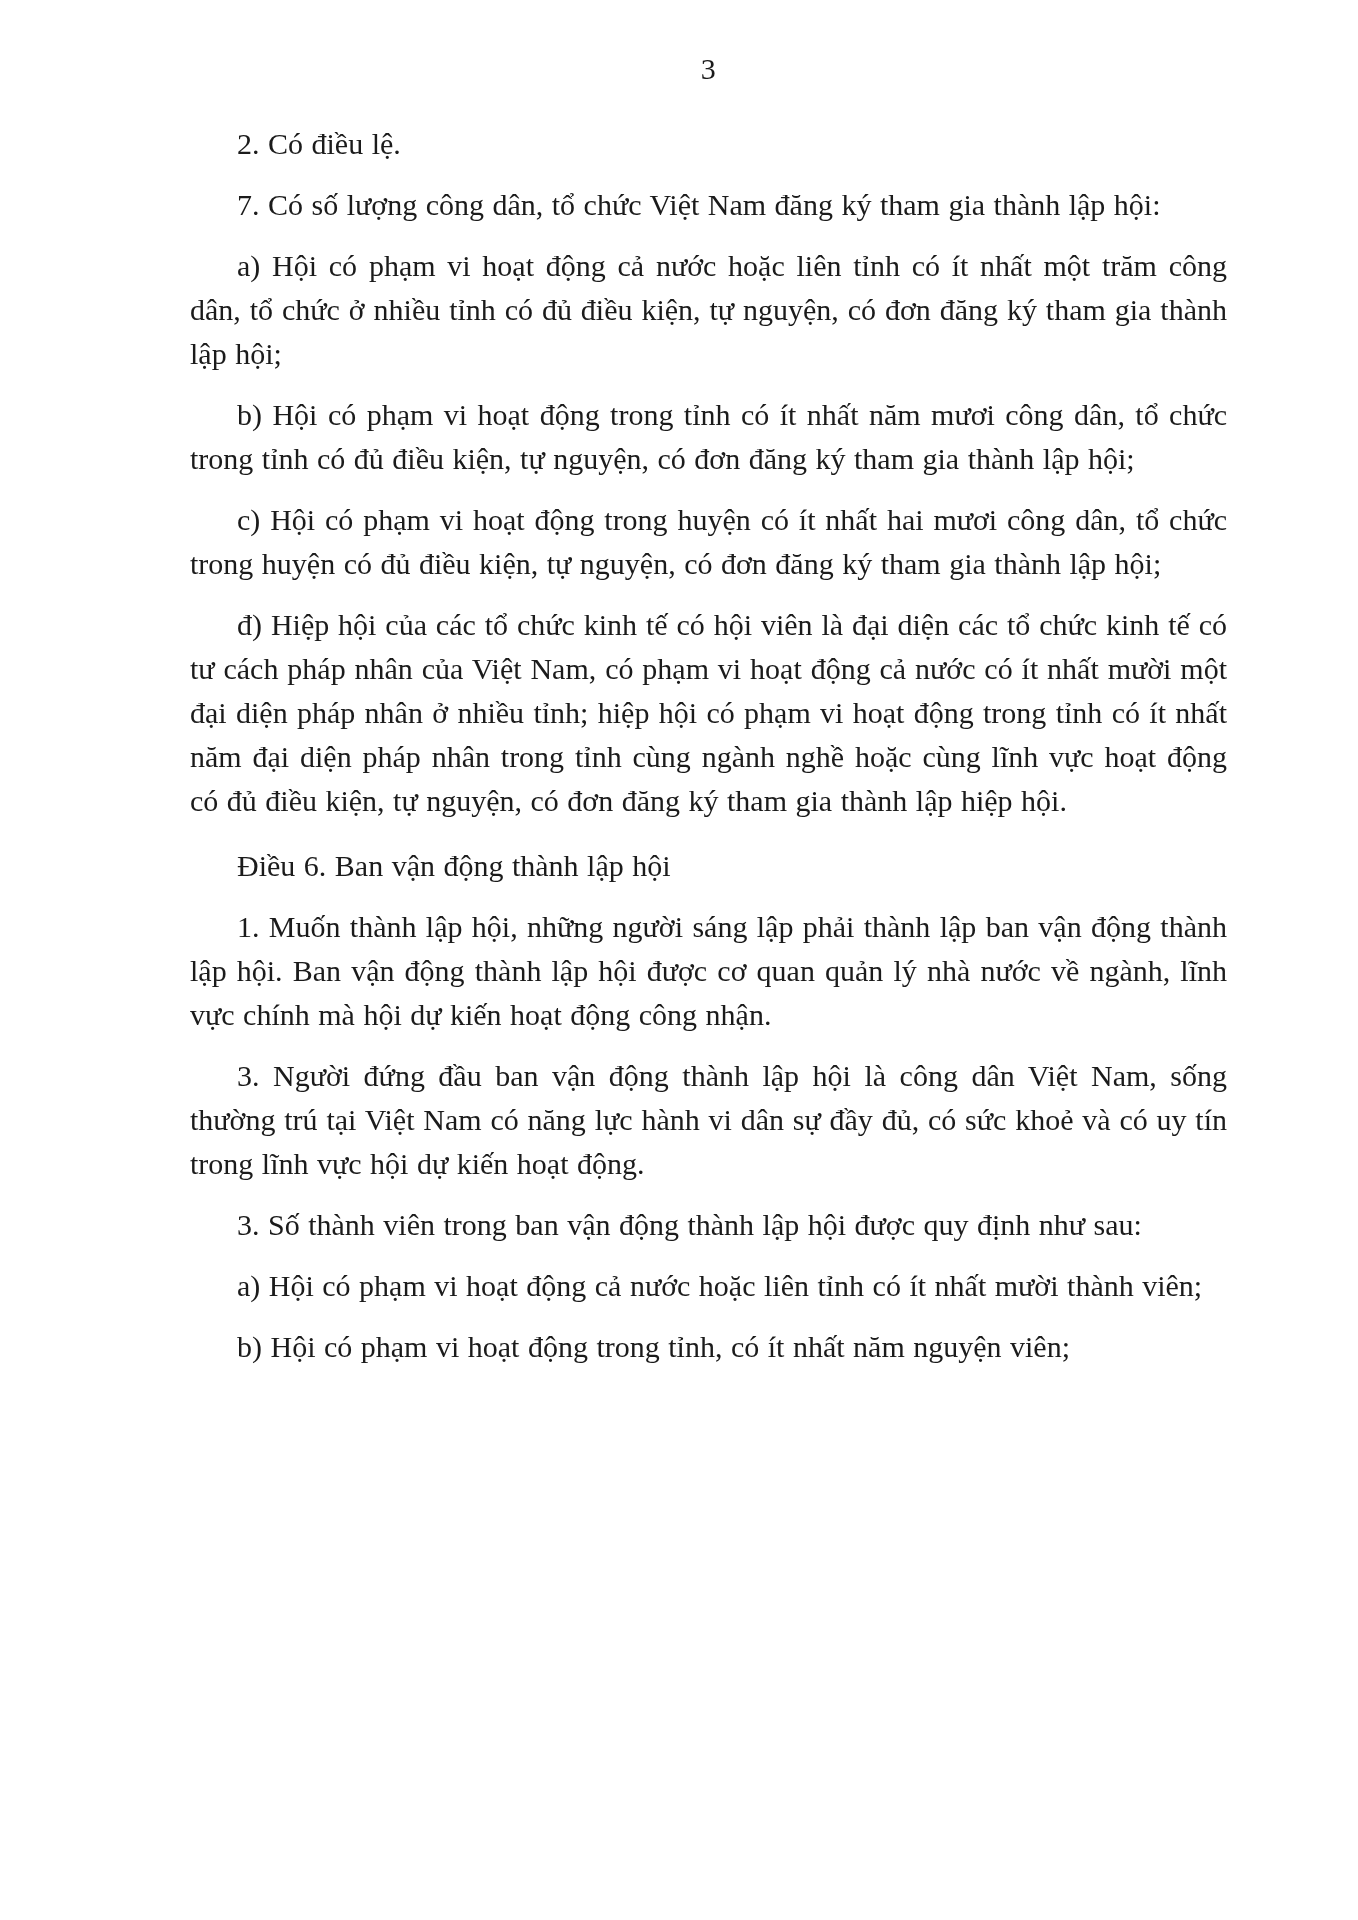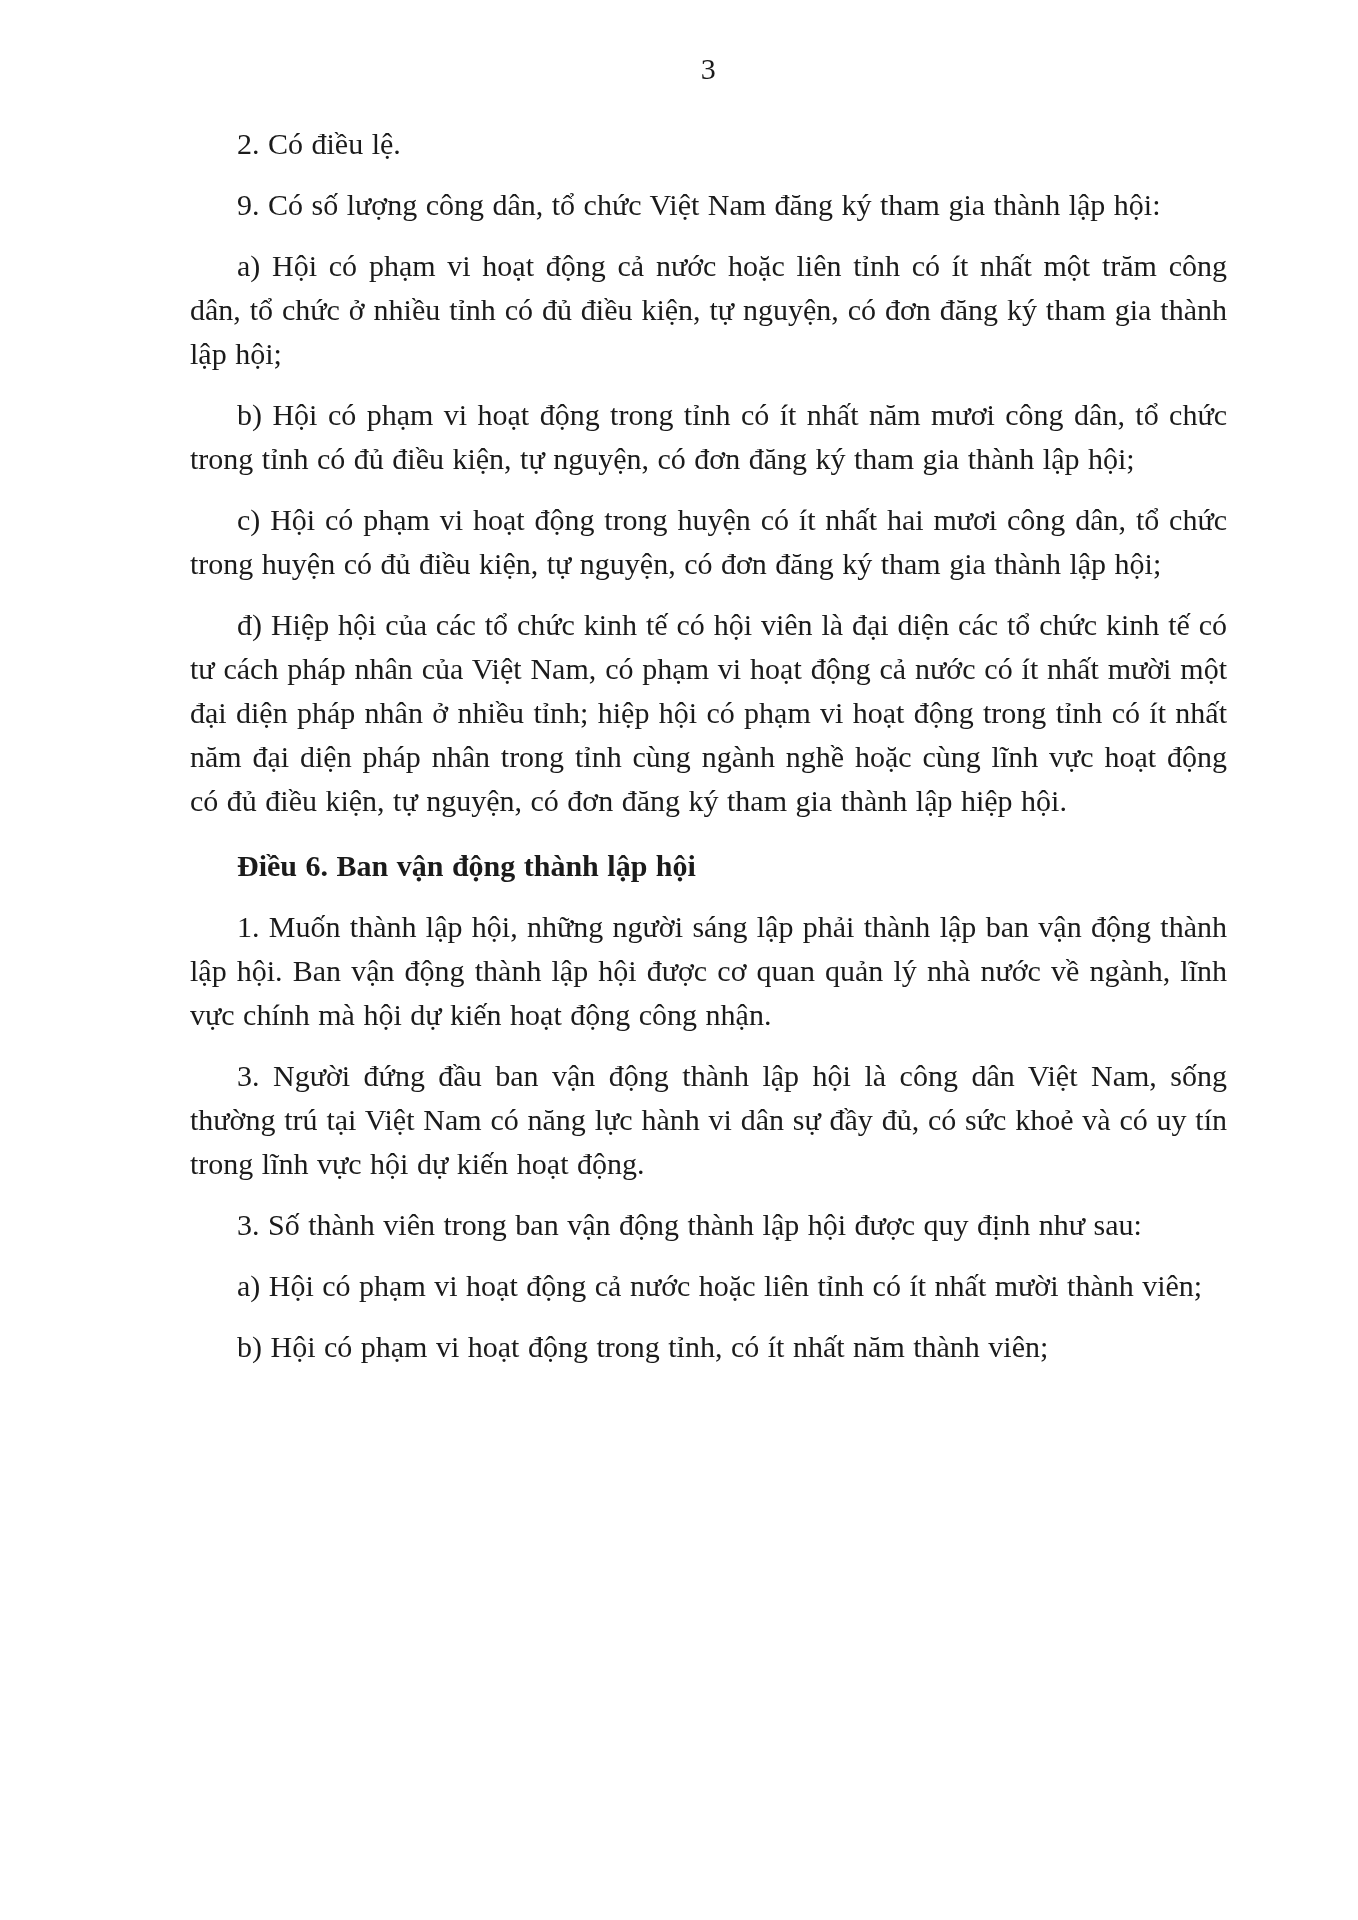--- a/index.html
+++ b/index.html
@@ -34,38 +34,38 @@
     line-height: 44px;
     text-align: justify;
     text-indent: 47px;
     margin-top: 17px;
     word-spacing: 1px;
   }
   .content p.first {
     margin-top: 36px;
   }
   .content p.heading {
-    font-weight: bold;
+    font-weight: normal;
     text-align: left;
     margin-top: 21px;
   }
 </style>
 </head>
 <body>
 
 <div class="page">
   <div class="content">
     <div class="page-number">3</div>
 
     <p class="first">2. Có điều lệ.</p>
-    <p>9. Có số lượng công dân, tổ chức Việt Nam đăng ký tham gia thành lập hội:</p>
+    <p>7. Có số lượng công dân, tổ chức Việt Nam đăng ký tham gia thành lập hội:</p>
     <p>a) Hội có phạm vi hoạt động cả nước hoặc liên tỉnh có ít nhất một trăm công dân, tổ chức ở nhiều tỉnh có đủ điều kiện, tự nguyện, có đơn đăng ký tham gia thành lập hội;</p>
     <p>b) Hội có phạm vi hoạt động trong tỉnh có ít nhất năm mươi công dân, tổ chức trong tỉnh có đủ điều kiện, tự nguyện, có đơn đăng ký tham gia thành lập hội;</p>
     <p>c) Hội có phạm vi hoạt động trong huyện có ít nhất hai mươi công dân, tổ chức trong huyện có đủ điều kiện, tự nguyện, có đơn đăng ký tham gia thành lập hội;</p>
     <p>đ) Hiệp hội của các tổ chức kinh tế có hội viên là đại diện các tổ chức kinh tế có tư cách pháp nhân của Việt Nam, có phạm vi hoạt động cả nước có ít nhất mười một đại diện pháp nhân ở nhiều tỉnh; hiệp hội có phạm vi hoạt động trong tỉnh có ít nhất năm đại diện pháp nhân trong tỉnh cùng ngành nghề hoặc cùng lĩnh vực hoạt động có đủ điều kiện, tự nguyện, có đơn đăng ký tham gia thành lập hiệp hội.</p>
     <p class="heading">Điều 6. Ban vận động thành lập hội</p>
     <p>1. Muốn thành lập hội, những người sáng lập phải thành lập ban vận động thành lập hội. Ban vận động thành lập hội được cơ quan quản lý nhà nước về ngành, lĩnh vực chính mà hội dự kiến hoạt động công nhận.</p>
     <p>3. Người đứng đầu ban vận động thành lập hội là công dân Việt Nam, sống thường trú tại Việt Nam có năng lực hành vi dân sự đầy đủ, có sức khoẻ và có uy tín trong lĩnh vực hội dự kiến hoạt động.</p>
     <p>3. Số thành viên trong ban vận động thành lập hội được quy định như sau:</p>
     <p>a) Hội có phạm vi hoạt động cả nước hoặc liên tỉnh có ít nhất mười thành viên;</p>
-    <p>b) Hội có phạm vi hoạt động trong tỉnh, có ít nhất năm thành viên;</p>
+    <p>b) Hội có phạm vi hoạt động trong tỉnh, có ít nhất năm nguyện viên;</p>
   </div>
 </div>
 
 </body></html>

